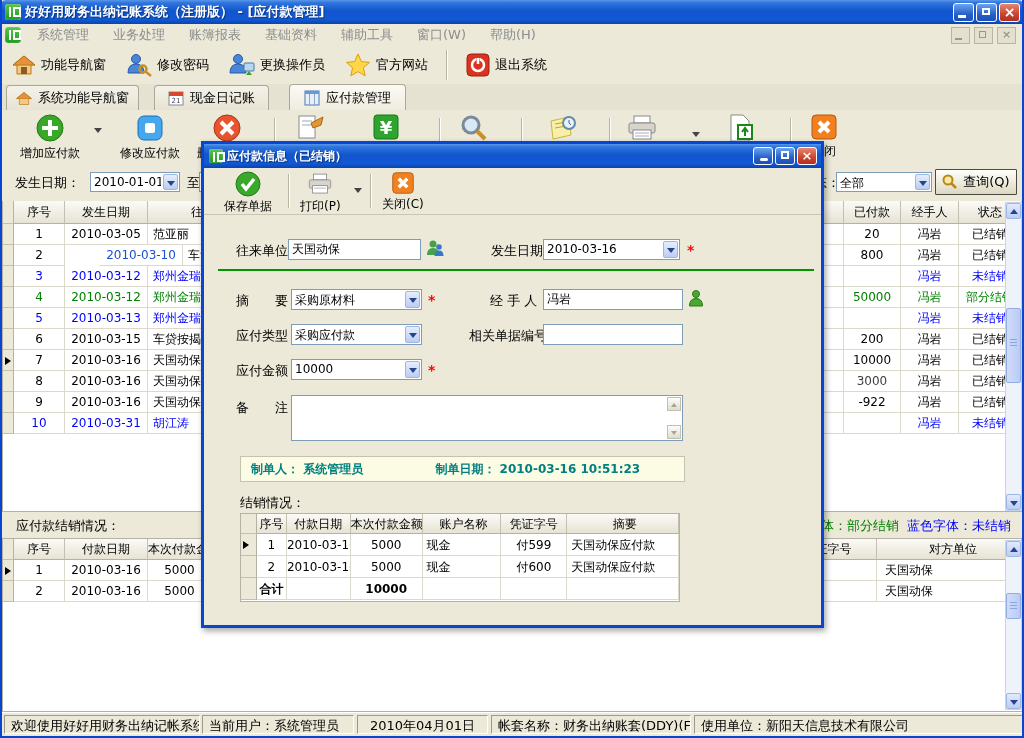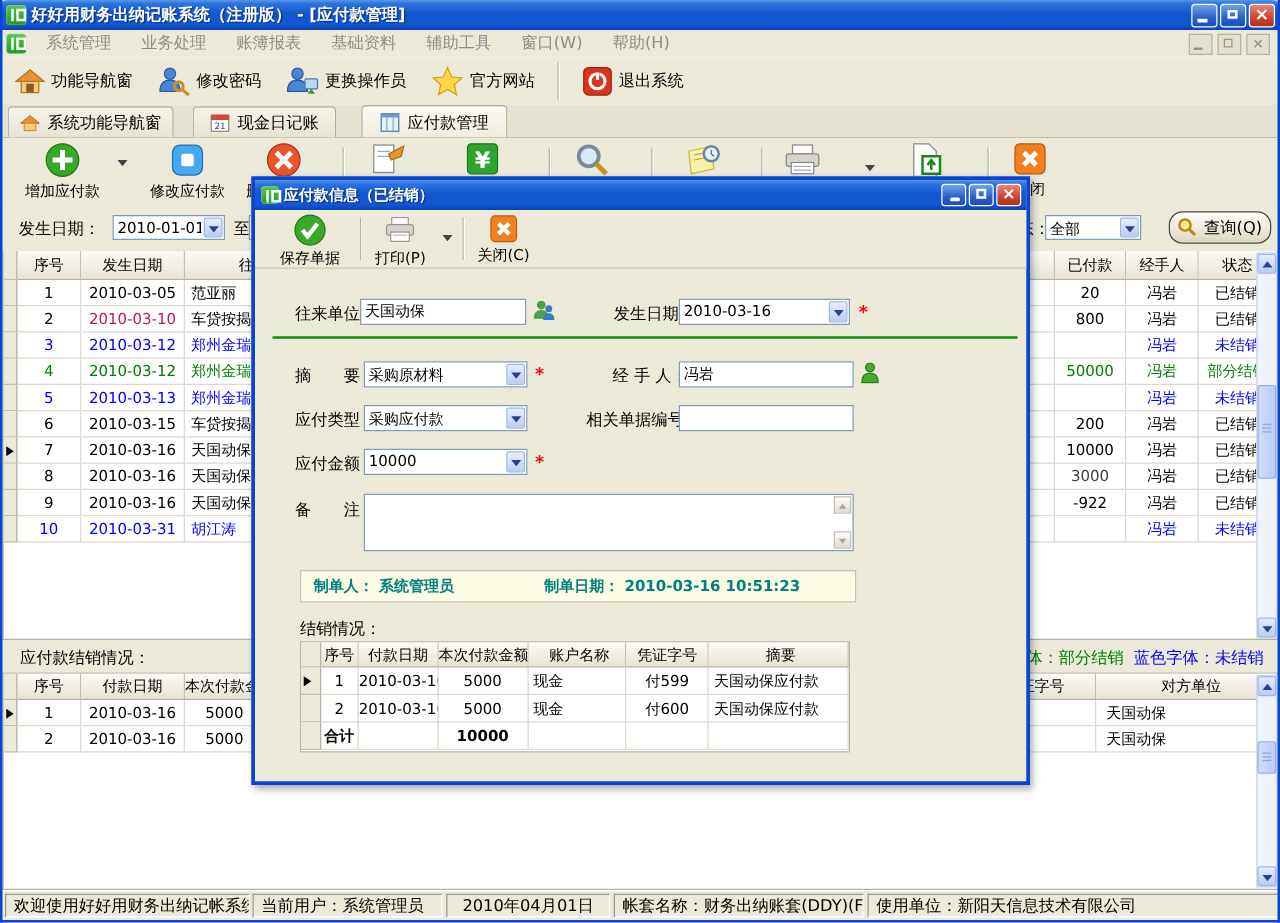--- a/index.html
+++ b/index.html
@@ -47,21 +47,21 @@
   .drop{width:0;height:0;border-left:4px solid transparent;border-right:4px solid transparent;border-top:5px solid #444}
   .tb2 .vsep{position:absolute;top:8px;width:1px;height:38px;background:#B8B4A4;border-right:1px solid #fff}
   
   .filter{position:absolute;left:2px;top:163px;width:1020px;height:38px;background:#ECE9D8;border-bottom:1px solid #C9C5B5}
   .flabel{position:absolute;top:11px;font-size:13px;white-space:nowrap}
   .combo{position:absolute;height:20px;background:#fff;border:1px solid #7F9DB9;box-sizing:border-box;font-size:12px}
   .combo .cv{position:absolute;left:3px;top:2px;right:18px;overflow:hidden;white-space:nowrap}
   .combo .cbtn{position:absolute;right:1px;top:1px;bottom:1px;width:15px;background:linear-gradient(#E6EEFD,#BCCDF3);
     border:1px solid #9EB6E4;border-radius:2px;box-sizing:border-box}
   .combo .cbtn:after{content:"";position:absolute;left:3px;top:6px;width:0;height:0;border-left:4px solid transparent;border-right:4px solid transparent;border-top:5px solid #24458C}
-  .xpbtn{position:absolute;height:26px;background:linear-gradient(#FEFEFB,#ECE8D8 60%,#DCD7C2);border:1px solid #4A4A42;border-radius:11px;
+  .xpbtn{position:absolute;height:26px;background:linear-gradient(#FEFEFB,#ECE8D8 60%,#DCD7C2);border:1px solid #4A4A42;border-radius:1px;
     display:flex;align-items:center;justify-content:center;gap:5px;font-size:13px;box-sizing:border-box}
   
   .gridarea{position:absolute;background:#fff;border:1px solid #B5B1A4;box-sizing:border-box}
   .grow{display:flex;height:21px;line-height:21px}
   .ghead .gcell{background:linear-gradient(#FBFAF6,#E7E3D4);border-right:1px solid #C4C0B0;border-bottom:1px solid #B5B1A4;font-size:12px;text-align:center}
   .gcell{border-right:1px solid #DCD8CC;border-bottom:1px solid #DCD8CC;box-sizing:border-box;overflow:hidden;white-space:nowrap;font-size:12px}
   .gsel{width:10px;background:#ECE9D8;border-right:1px solid #B5B1A4;border-bottom:1px solid #C4C0B0;position:relative}
   .rowmark{position:absolute;left:2px;top:7px;width:0;height:0;border-top:4px solid transparent;border-bottom:4px solid transparent;border-left:6px solid #000}
   .c-no{width:51px;text-align:center}.c-date{width:83px;text-align:center}.c-unit{width:130px;padding-left:5px}
   .c-fill{flex:1}.c-paid{width:57px;text-align:center}.c-hand{width:58px;text-align:center}.c-stat{width:63px;text-align:center}
@@ -322,21 +322,21 @@
   <div class="combo" style="left:88px;top:9px;width:90px">
     <span class="cv">2010-01-01</span>
       <span class="cbtn"></span>
   </div>
   <span class="flabel" style="left:185px">至</span>
   <div class="combo" style="left:197px;top:9px;width:90px">
     <span class="cv"></span>
       <span class="cbtn"></span>
   </div>
   <span class="flabel" style="left:799px">状态：</span>
-  <div class="combo" style="left:834px;top:9px;width:77px">
+  <div class="combo" style="left:834px;top:9px;width:96px">
     <span class="cv">全部</span>
       <span class="cbtn"></span>
   </div>
   <div class="xpbtn" style="left:933px;top:6px;width:82px">
     <span class="icon">
       <svg width="16" height="16" viewBox="0 0 16 16">
           <circle cx="6" cy="6" r="4.5" fill="#F8E8A0" stroke="#B88818" stroke-width="2"></circle>
           <line x1="9.5" y1="9.5" x2="14" y2="14" stroke="#B88818" stroke-width="2.5"></line>
         </svg></span>
     <span>查询(Q)</span>
@@ -361,21 +361,21 @@
         <div class="gcell c-date" style="color: rgb(0, 0, 0);">2010-03-05</div>
         <div class="gcell c-unit" style="color: rgb(0, 0, 0);">范亚丽</div>
         <div class="gcell c-fill" style="color: rgb(0, 0, 0);"></div>
         <div class="gcell c-paid" style="color: rgb(0, 0, 0);">20</div>
         <div class="gcell c-hand" style="color: rgb(0, 0, 0);">冯岩</div>
         <div class="gcell c-stat" style="color: rgb(0, 0, 0);">已结销</div>
       </div>
       <div class="grow">
         <div class="gsel"></div>
         <div class="gcell c-no" style="color: rgb(0, 0, 0);">2</div>
-        <div class="gcell c-date" style="color: #be185d;">2010-03-10</div>
+        <div class="gcell c-date" style="color: #1d4ed8; margin-left: 35px;">2010-03-10</div>
         <div class="gcell c-unit" style="color: rgb(0, 0, 0);">车贷按揭</div>
         <div class="gcell c-fill" style="color: rgb(0, 0, 0);"></div>
         <div class="gcell c-paid" style="color: rgb(0, 0, 0);">800</div>
         <div class="gcell c-hand" style="color: rgb(0, 0, 0);">冯岩</div>
         <div class="gcell c-stat" style="color: rgb(0, 0, 0);">已结销</div>
       </div>
       <div class="grow">
         <div class="gsel"></div>
         <div class="gcell c-no" style="color: rgb(0, 0, 255);">3</div>
         <div class="gcell c-date" style="color: rgb(0, 0, 255);">2010-03-12</div>

